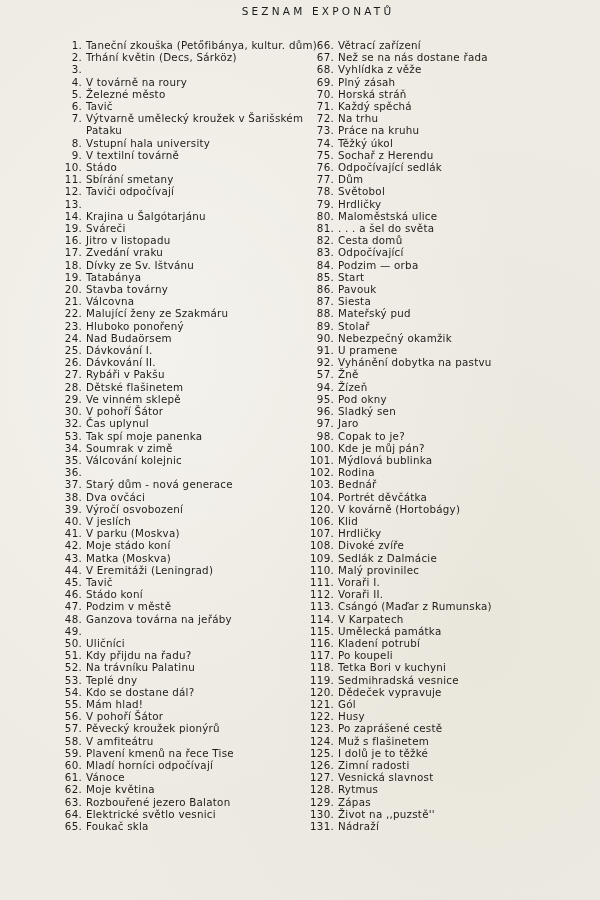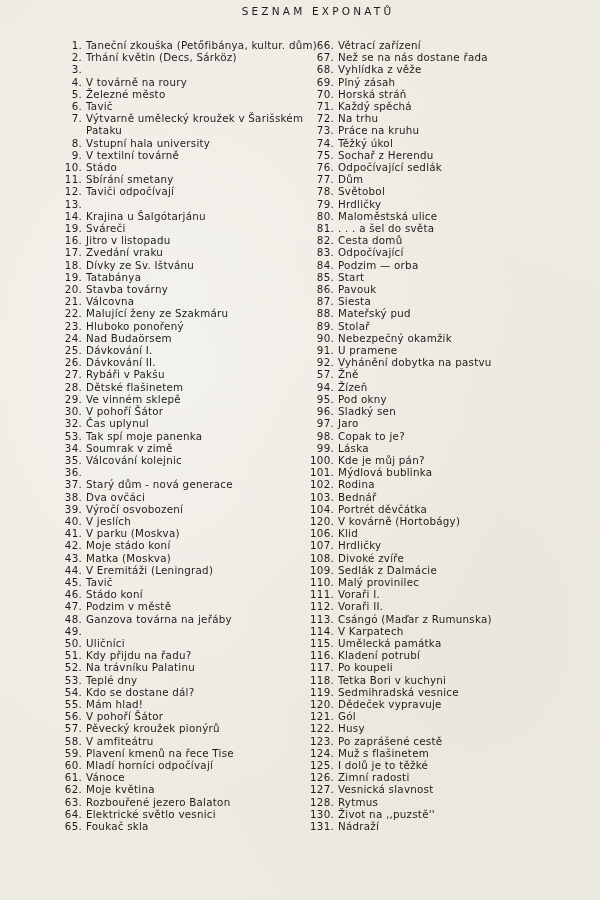--- a/index.html
+++ b/index.html
@@ -429,24 +429,20 @@
       </li>
       <li class="item">
         <span class="num">97.</span>
         <span class="txt">Jaro</span>
       </li>
       <li class="item">
         <span class="num">98.</span>
         <span class="txt">Copak to je?</span>
       </li>
       <li class="item">
-        <span class="num">99.</span>
-        <span class="txt">Láska</span>
-      </li>
-      <li class="item">
         <span class="num">100.</span>
         <span class="txt">Kde je můj pán?</span>
       </li>
       <li class="item">
         <span class="num">101.</span>
         <span class="txt">Mýdlová bublinka</span>
       </li>
       <li class="item">
         <span class="num">102.</span>
         <span class="txt">Rodina</span>
@@ -547,20 +543,24 @@
         <span class="num">126.</span>
         <span class="txt">Zimní radosti</span>
       </li>
       <li class="item">
         <span class="num">127.</span>
         <span class="txt">Vesnická slavnost</span>
       </li>
       <li class="item">
         <span class="num">128.</span>
         <span class="txt">Rytmus</span>
+      </li>
+      <li class="item">
+        <span class="num">129.</span>
+        <span class="txt">Zápas</span>
       </li>
       <li class="item">
         <span class="num">130.</span>
         <span class="txt">Život na ,,puzstě''</span>
       </li>
       <li class="item">
         <span class="num">131.</span>
         <span class="txt">Nádraží</span>
       </li>
     </ol>

